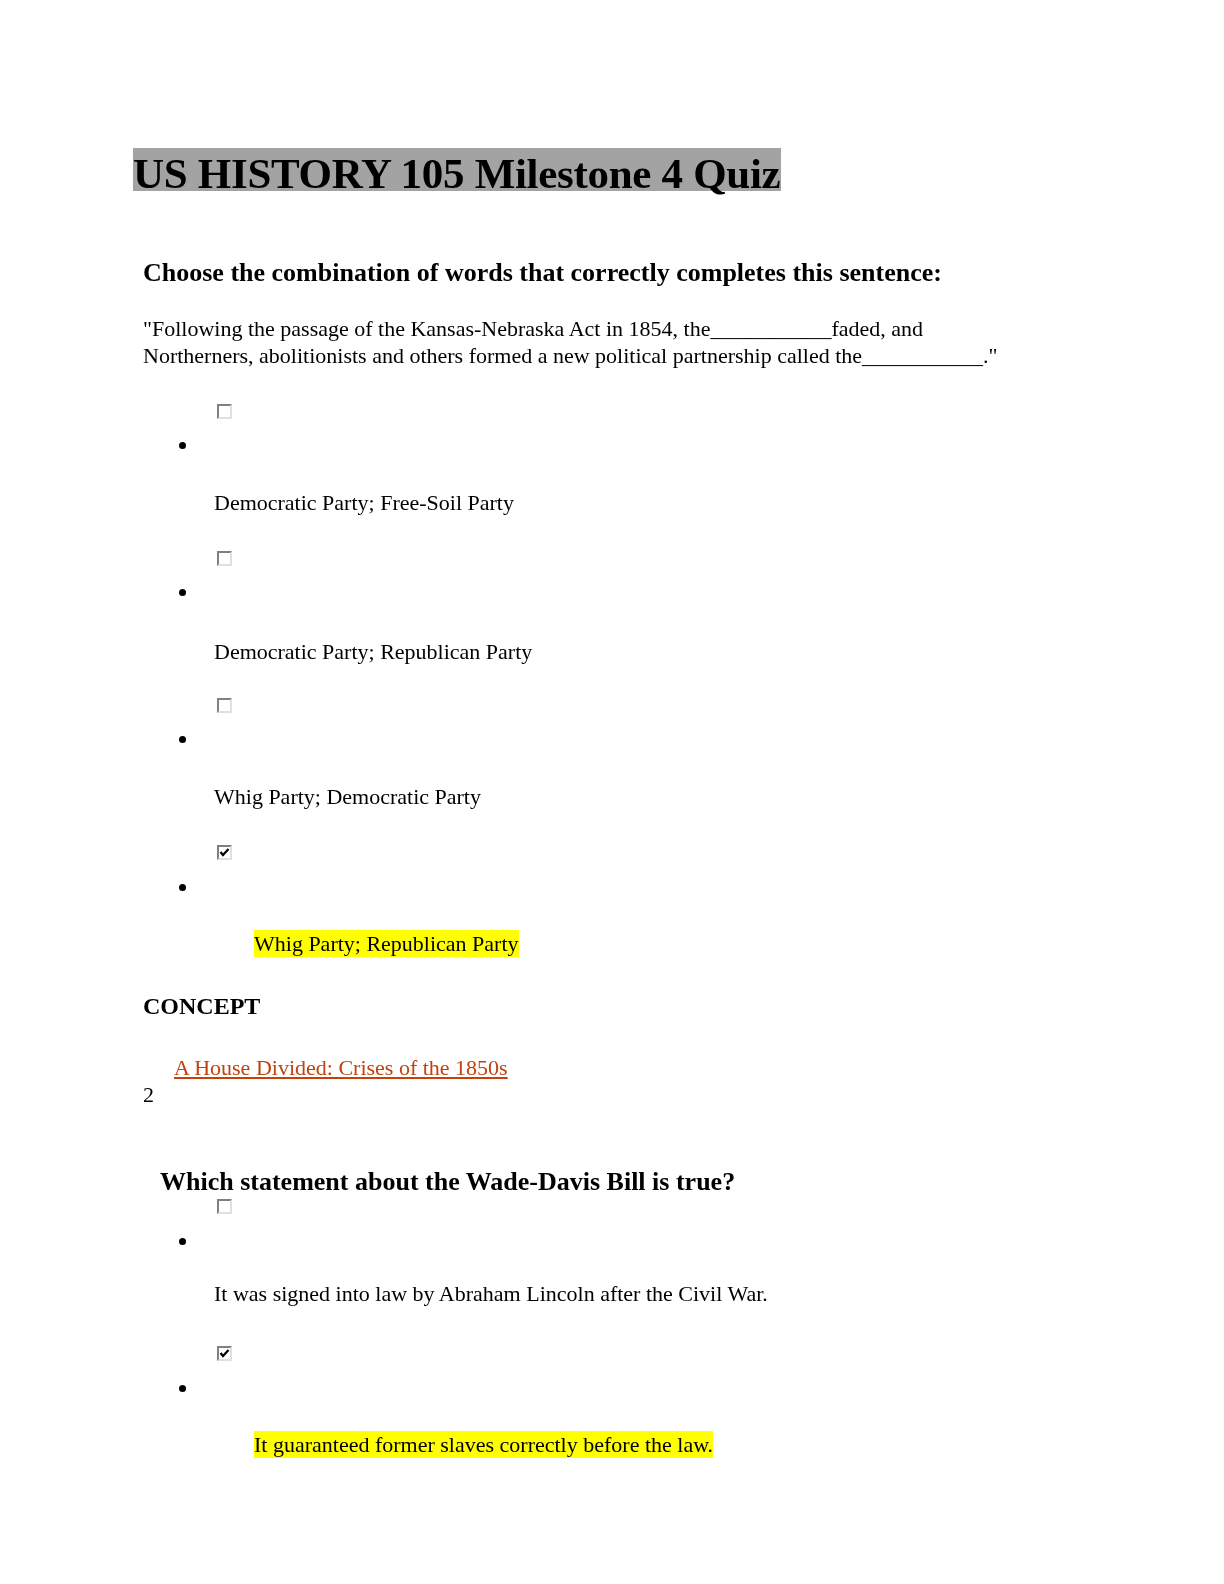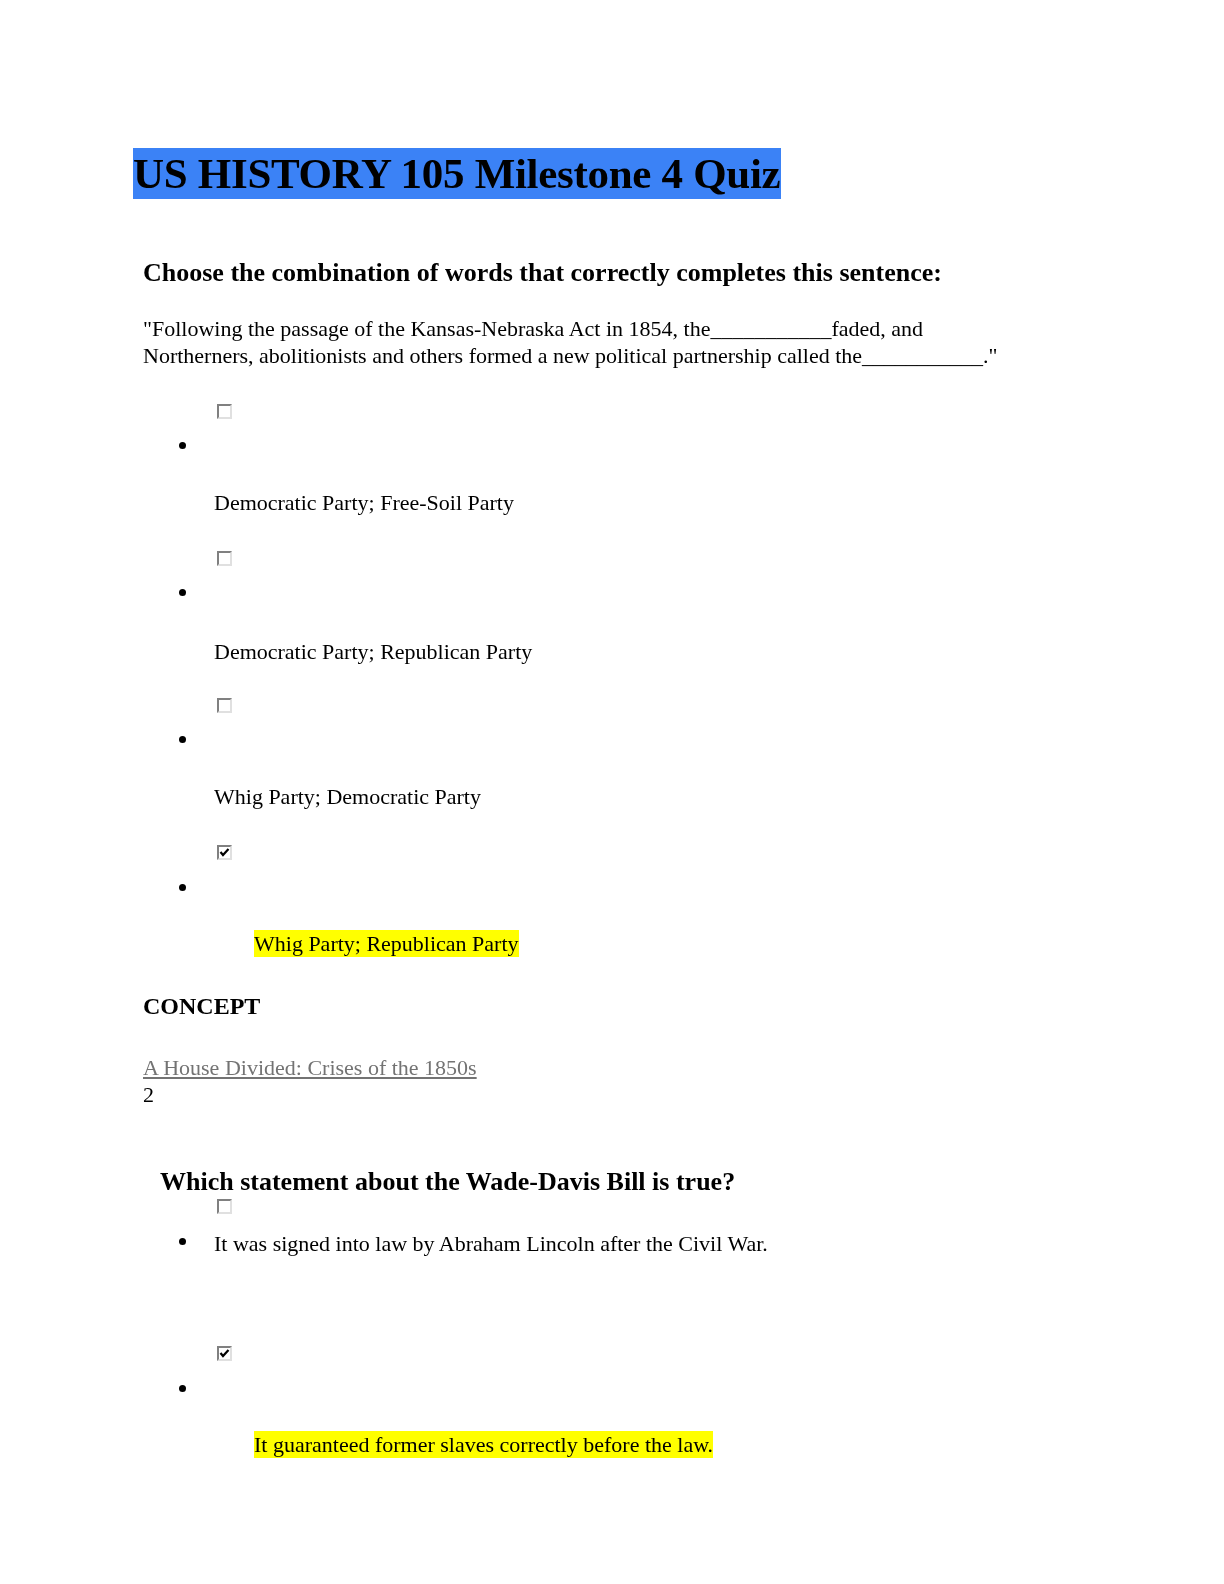--- a/index.html
+++ b/index.html
@@ -1,32 +1,32 @@
 <!DOCTYPE html>
 <html><head>
   <meta charset="utf-8">
   <style>
     html, body { margin: 0; padding: 0; background: #ffffff; }
     body { width: 1224px; height: 1584px; position: relative; overflow: hidden;
            font-family: "Liberation Serif", "DejaVu Serif", serif; color: #000; }
     .abs { position: absolute; white-space: nowrap; }
-    .title { left: 133px; top: 148px; height: 51px; background: #3b82f6;
+    .title { left: 133px; top: 148px; height: 43px; background: #a3a3a3;
              font-size: 43px; font-weight: bold; line-height: 51px; padding: 0 1px 0 0; letter-spacing: -0.3px; }
     .qprompt { font-size: 26px; font-weight: bold; line-height: 26px; }
     .body-text { font-size: 22px; line-height: 27px; }
     .cb { position: absolute; width: 15px; height: 15px; box-sizing: border-box;
           border-top: 2px solid #808080; border-left: 2px solid #808080;
           border-right: 2px solid #e0e0e0; border-bottom: 2px solid #e0e0e0; background: #fff; }
     .cb.checked { background: #fff; }
     .cb svg { position: absolute; left: 0px; top: 0px; }
     .bullet { position: absolute; width: 7px; height: 7px; border-radius: 50%; background: #000; }
     .opt { font-size: 22px; line-height: 27px; text-align: center; }
     .hl { background: #ffff00; margin-left: 40px; }
     .concept { font-size: 24px; font-weight: bold; line-height: 40px; }
-    .link { color: #737373; text-decoration: underline; font-size: 22px; line-height: 27px; }
+    .link { color: #c2410c; text-decoration: underline; font-size: 22px; line-height: 27px; margin-left: 31px; }
   </style>
 </head>
 <body>
 
 <div class="abs title">US HISTORY 105 Milestone 4 Quiz</div>
 
 <div class="abs qprompt" style="left:143px; top:260px;">Choose the combination of words that correctly completes this sentence:</div>
 <div class="abs body-text" style="left:143px; top:315px;">"Following the passage of the Kansas-Nebraska Act in 1854, the___________faded, and</div>
 <div class="abs body-text" style="left:143px; top:342px;font-family:Liberation Serif, serif;">Northerners, abolitionists and others formed a new political partnership called the___________."</div>
 
@@ -51,21 +51,21 @@
 <div class="abs opt hl" style="left:214px; top:930px;">Whig Party; Republican Party</div>
 
 <div class="abs concept" style="left:143px; top:986px;">CONCEPT</div>
 <a class="abs link" style="left:143px; top:1054px;" href="#">A House Divided: Crises of the 1850s</a>
 <div class="abs body-text" style="left:143px; top:1081px;">2</div>
 
 <div class="abs qprompt" style="left:160px; top:1137px;margin-top:32px;">Which statement about the Wade-Davis Bill is true?</div>
 
 <div class="cb" style="left:217px; top:1199px;"></div>
 <div class="bullet" style="left:179px; top:1238px;"></div>
-<div class="abs opt" style="left:214px; top:1230px;">It was signed into law by Abraham Lincoln after the Civil War.</div>
+<div class="abs opt" style="left:214px; top:1280px;">It was signed into law by Abraham Lincoln after the Civil War.</div>
 
 <div class="cb checked" style="left:217px; top:1346px;">
   <svg width="11" height="11" viewBox="0 0 11 11">
     <path d="M1.5 5 L4 8 L9.5 2" stroke="#000" stroke-width="2.2" fill="none"></path>
   </svg>
 </div>
 <div class="bullet" style="left:179px; top:1385px;"></div>
 <div class="abs opt hl" style="left:214px; top:1431px;">It guaranteed former slaves correctly before the law.</div>
 
 </body></html>

